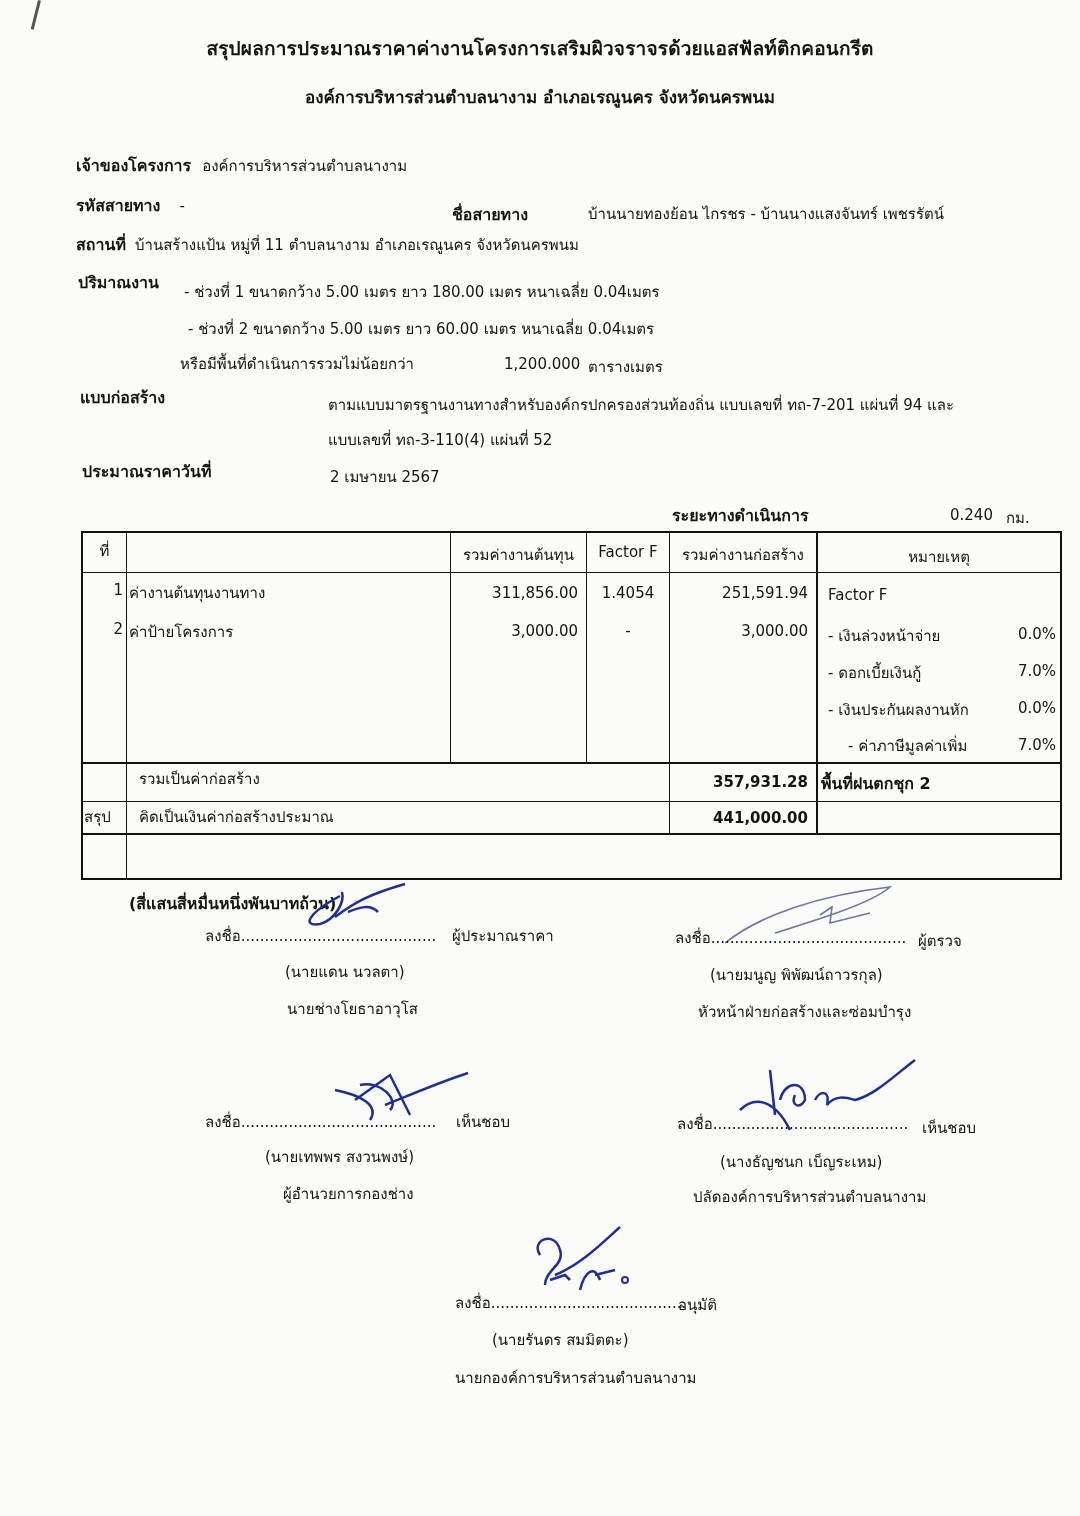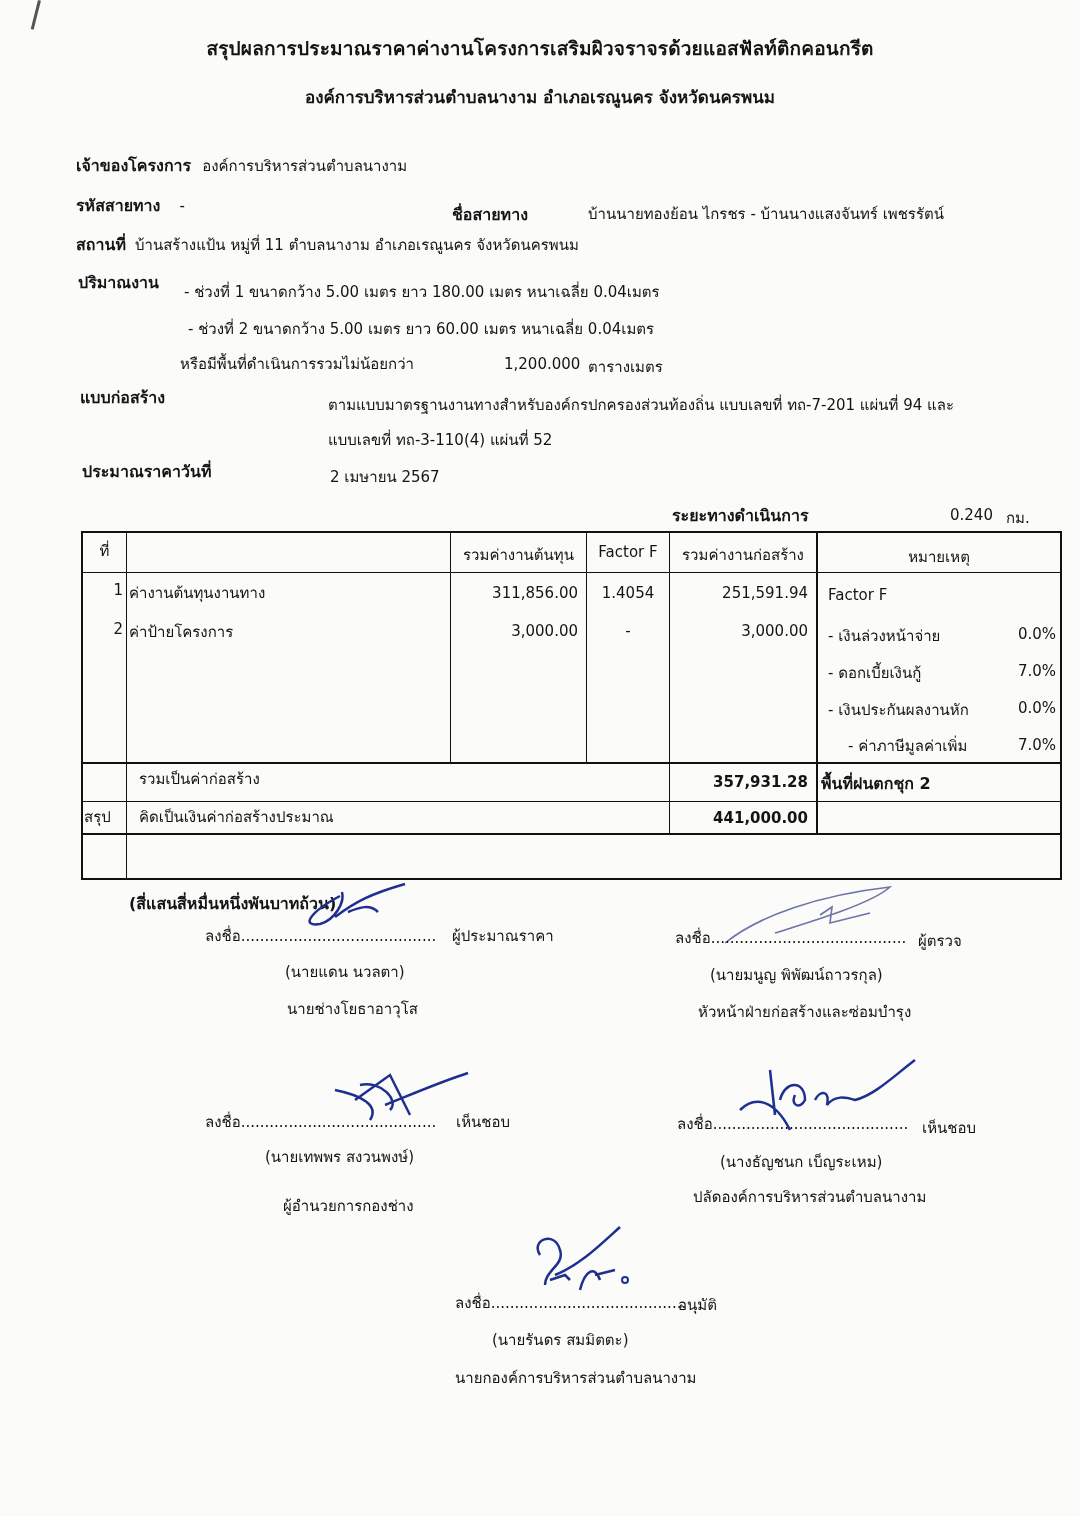--- a/index.html
+++ b/index.html
@@ -148,21 +148,21 @@
   <div class="abs sig-line" style="left:698px;top:1000px;">หัวหน้าฝ่ายก่อสร้างและซ่อมบำรุง</div>
 </div>
 
 <div>
   <svg class="sig-scribble" style="left:330px;top:1070px;" width="140" height="55">
     <path d="M5 20 C30 25, 50 35, 40 50 M25 30 L60 5 L80 45 M30 15 C50 10, 70 30, 60 40 M55 35 C80 25, 110 12, 138 3" stroke="#1f2f8f" stroke-width="2.5" fill="none"></path>
   </svg>
   <div class="abs sig-line" style="left:205px;top:1110px;">ลงชื่อ.........................................</div>
   <div class="abs sig-line" style="left:456px;top:1110px;">เห็นชอบ</div>
   <div class="abs sig-line" style="left:265px;top:1145px;">(นายเทพพร  สงวนพงษ์)</div>
-  <div class="abs sig-line" style="left:283px;top:1182px;margin-top:12px;">ผู้อำนวยการกองช่าง</div>
+  <div class="abs sig-line" style="left:283px;top:1182px;">ผู้อำนวยการกองช่าง</div>
 </div>
 
 <div>
   <svg class="sig-scribble" style="left:735px;top:1055px;" width="190" height="80">
     <path d="M5 55 C20 40, 40 45, 55 75 M35 15 L40 60 M45 45 C50 25, 70 25, 70 45 C65 55, 55 50, 60 40 M80 45 C85 35, 95 35, 92 50 C100 40, 110 42, 120 45 C140 40, 160 20, 180 5" stroke="#1f2f8f" stroke-width="2.5" fill="none"></path>
   </svg>
   <div class="abs sig-line" style="left:677px;top:1112px;">ลงชื่อ.........................................</div>
   <div class="abs sig-line" style="left:922px;top:1116px;">เห็นชอบ</div>
   <div class="abs sig-line" style="left:720px;top:1150px;">(นางธัญชนก  เบ็ญระเหม)</div>
   <div class="abs sig-line" style="left:693px;top:1185px;">ปลัดองค์การบริหารส่วนตำบลนางาม</div>

